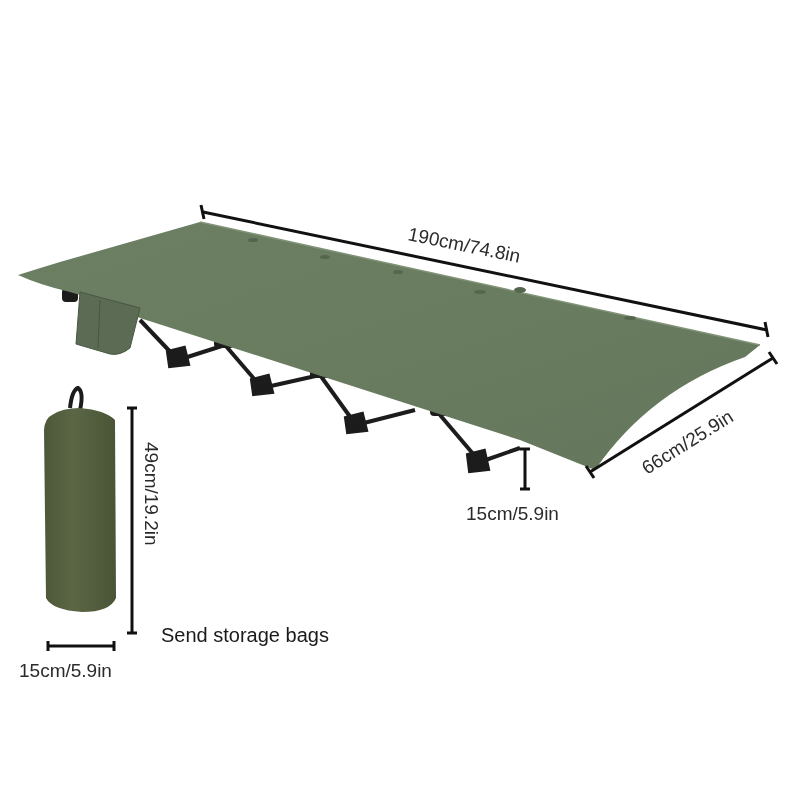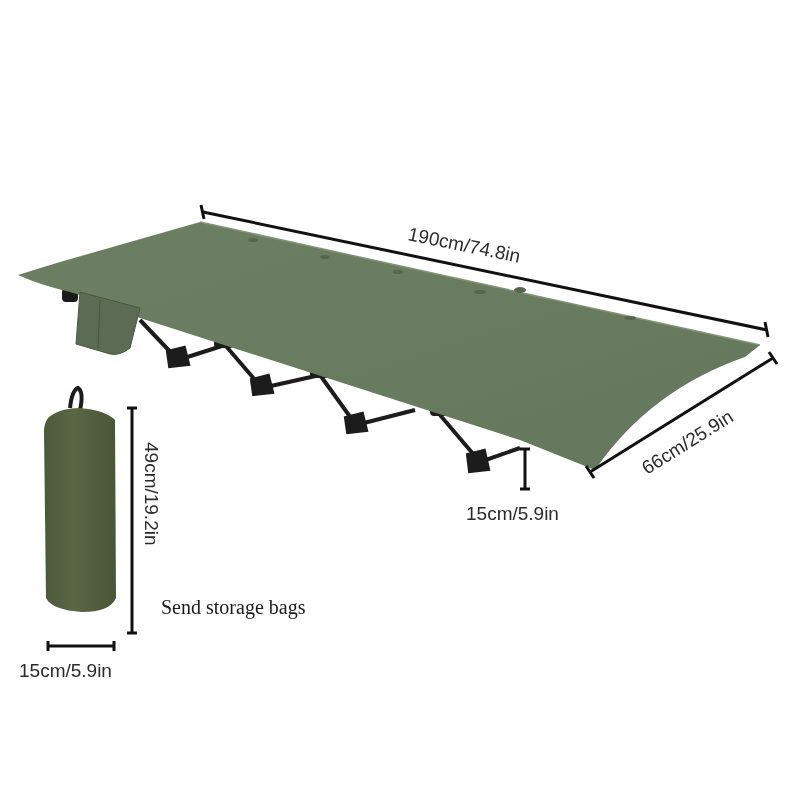--- a/index.html
+++ b/index.html
@@ -1,19 +1,19 @@
 <!DOCTYPE html>
 <html><head>
 <meta charset="utf-8">
 <style>
   html, body { margin: 0; padding: 0; background: #ffffff; }
   .canvas { position: relative; width: 800px; height: 800px; overflow: hidden; background: #ffffff; }
   svg.scene { position: absolute; left: 0; top: 0; }
   .dim-label { font-family: "Liberation Sans", sans-serif; font-size: 19px; fill: #2b2b2b; }
-  .caption { position: absolute; left: 161px; top: 596px; font-family: Liberation Serif, serif; font-size: 20px; color: #1a1a1a; white-space: nowrap; }
+  .caption { position: absolute; left: 161px; top: 624px; font-family: Liberation Sans, sans-serif; font-size: 20px; color: #1a1a1a; white-space: nowrap; }
 </style>
 </head>
 <body>
 
 <div class="canvas">
   <svg class="scene" width="800" height="800" viewBox="0 0 800 800">
     <defs>
       <linearGradient id="fabric" x1="0" y1="0" x2="1" y2="1">
         <stop offset="0" stop-color="#6d7f63"></stop>
         <stop offset="0.5" stop-color="#6a7c60"></stop>

